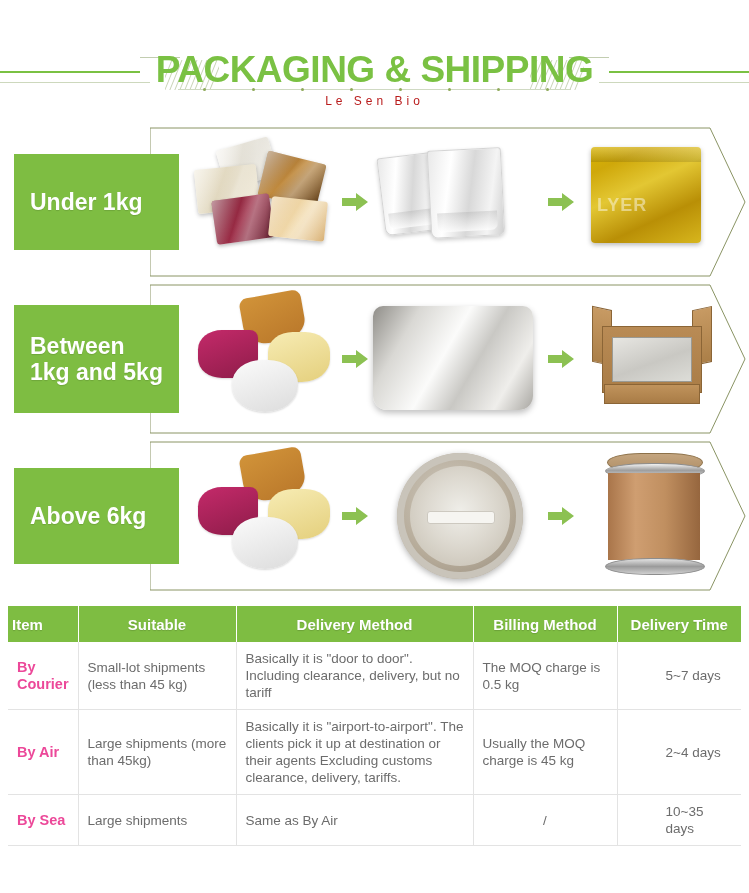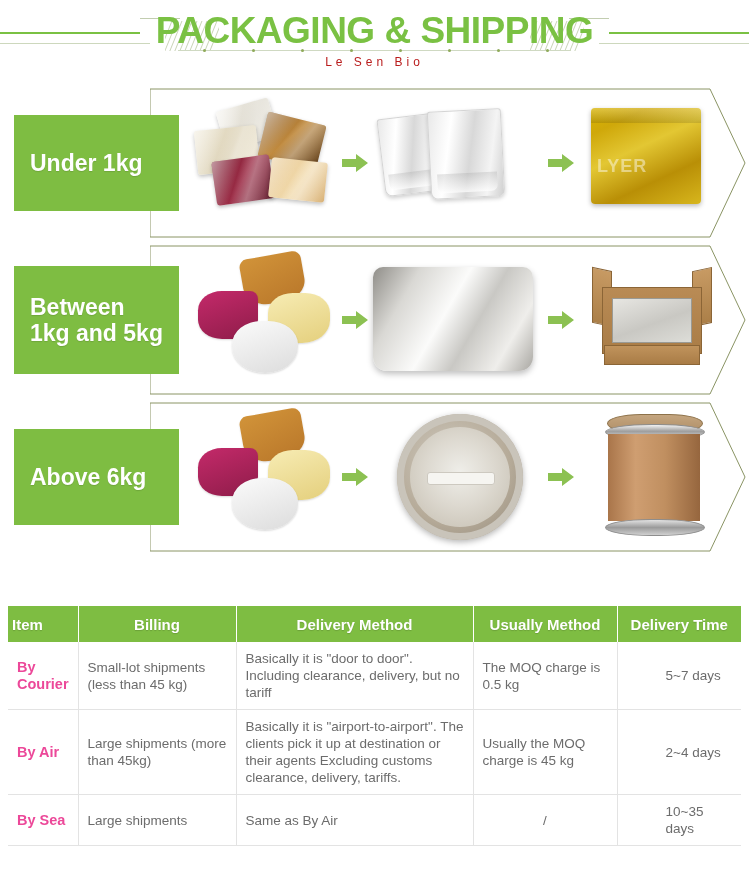--- a/index.html
+++ b/index.html
@@ -10,20 +10,21 @@
     overflow:hidden;
     position:relative;
   }
 
   
   .header{
     position:relative;
     height:86px;
     width:749px;
     background:#ffffff;
+    margin-top:39px;
   }
   .hdr-title{
     position:absolute;
     left:0; right:0; top:8px;
     text-align:center;
     font-size:37px;
     font-weight:bold;
     color:#7ac143;
     letter-spacing:-0.5px;
     line-height:46px;
@@ -557,23 +558,23 @@
     <colgroup>
       <col style="width:70px">
       <col style="width:158px">
       <col style="width:237px">
       <col style="width:144px">
       <col style="width:124px">
     </colgroup>
     <thead>
       <tr>
         <th class="left">Item</th>
-        <th>Billing</th>
+        <th>Suitable</th>
         <th>Delivery Method</th>
-        <th>Usually Method</th>
+        <th>Billing Method</th>
         <th>Delivery Time</th>
       </tr>
     </thead>
     <tbody>
       <tr>
         <td class="item">By Courier</td>
         <td>Small-lot shipments (less than 45 kg)</td>
         <td>Basically it is "door to door". Including clearance, delivery, but no tariff</td>
         <td>The MOQ charge is 0.5 kg</td>
         <td class="last">5~7 days</td>

